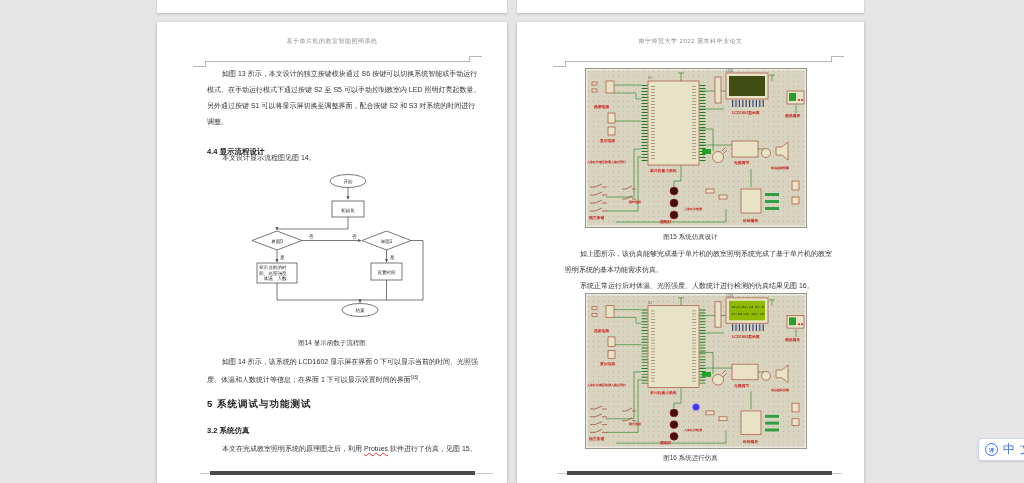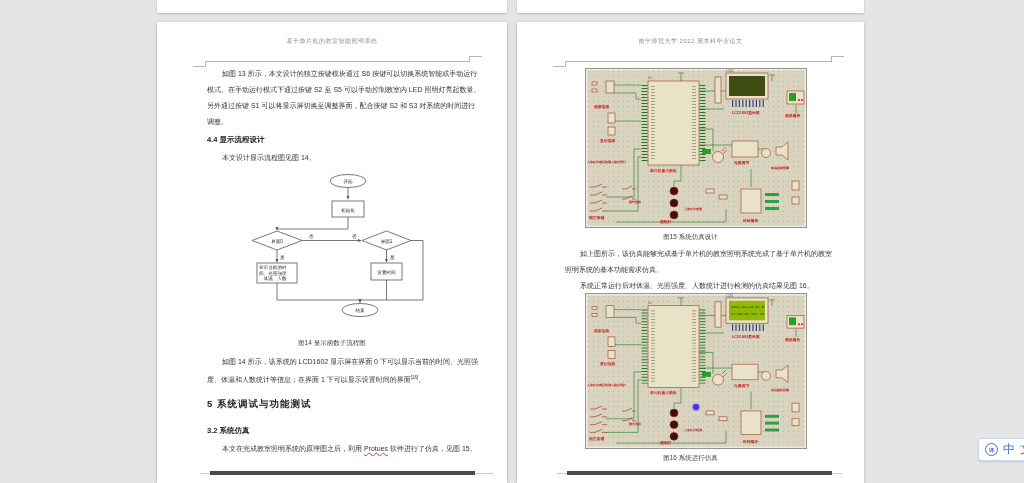--- a/index.html
+++ b/index.html
@@ -53,21 +53,21 @@
     <div class="rl" style="left:312px;top:34px;width:1px;height:6px;"></div>
     <div class="rl" style="left:312px;top:34px;width:13px;height:1px;"></div>
 
     <div class="abs" style="left:50px;top:44px;width:268px;">
       <div class="ln" style="text-indent:15px;">如图 13 所示，本文设计的独立按键模块通过 S6 按键可以切换系统智能或手动运行</div>
       <div class="ln">模式。在手动运行模式下通过按键 S2 至 S5 可以手动控制教室内 LED 照明灯亮起数量。</div>
       <div class="ln">另外通过按键 S1 可以将显示屏切换至调整界面，配合按键 S2 和 S3 对系统的时间进行</div>
       <div class="ln">调整。</div>
     </div>
 
-    <div class="h44" style="left:50px;top:113px;">4.4 显示流程设计</div>
+    <div class="h44" style="left:50px;top:125px;">4.4 显示流程设计</div>
     <div class="abs ln" style="left:65px;top:128px;">本文设计显示流程图见图 14。</div>
 
     <svg class="abs" style="left:38px;top:146px;" width="250" height="160" viewBox="0 0 250 160">
       <defs>
         <marker id="ah" markerWidth="6" markerHeight="6" refX="4" refY="2" orient="auto">
           <path d="M0 0 L4.5 2 L0 4 Z" fill="#555"></path>
         </marker>
       </defs>
       <g fill="none" stroke="#555" stroke-width="0.8">
         <path d="M153 19.5 L153 31" marker-end="url(#ah)"></path>

